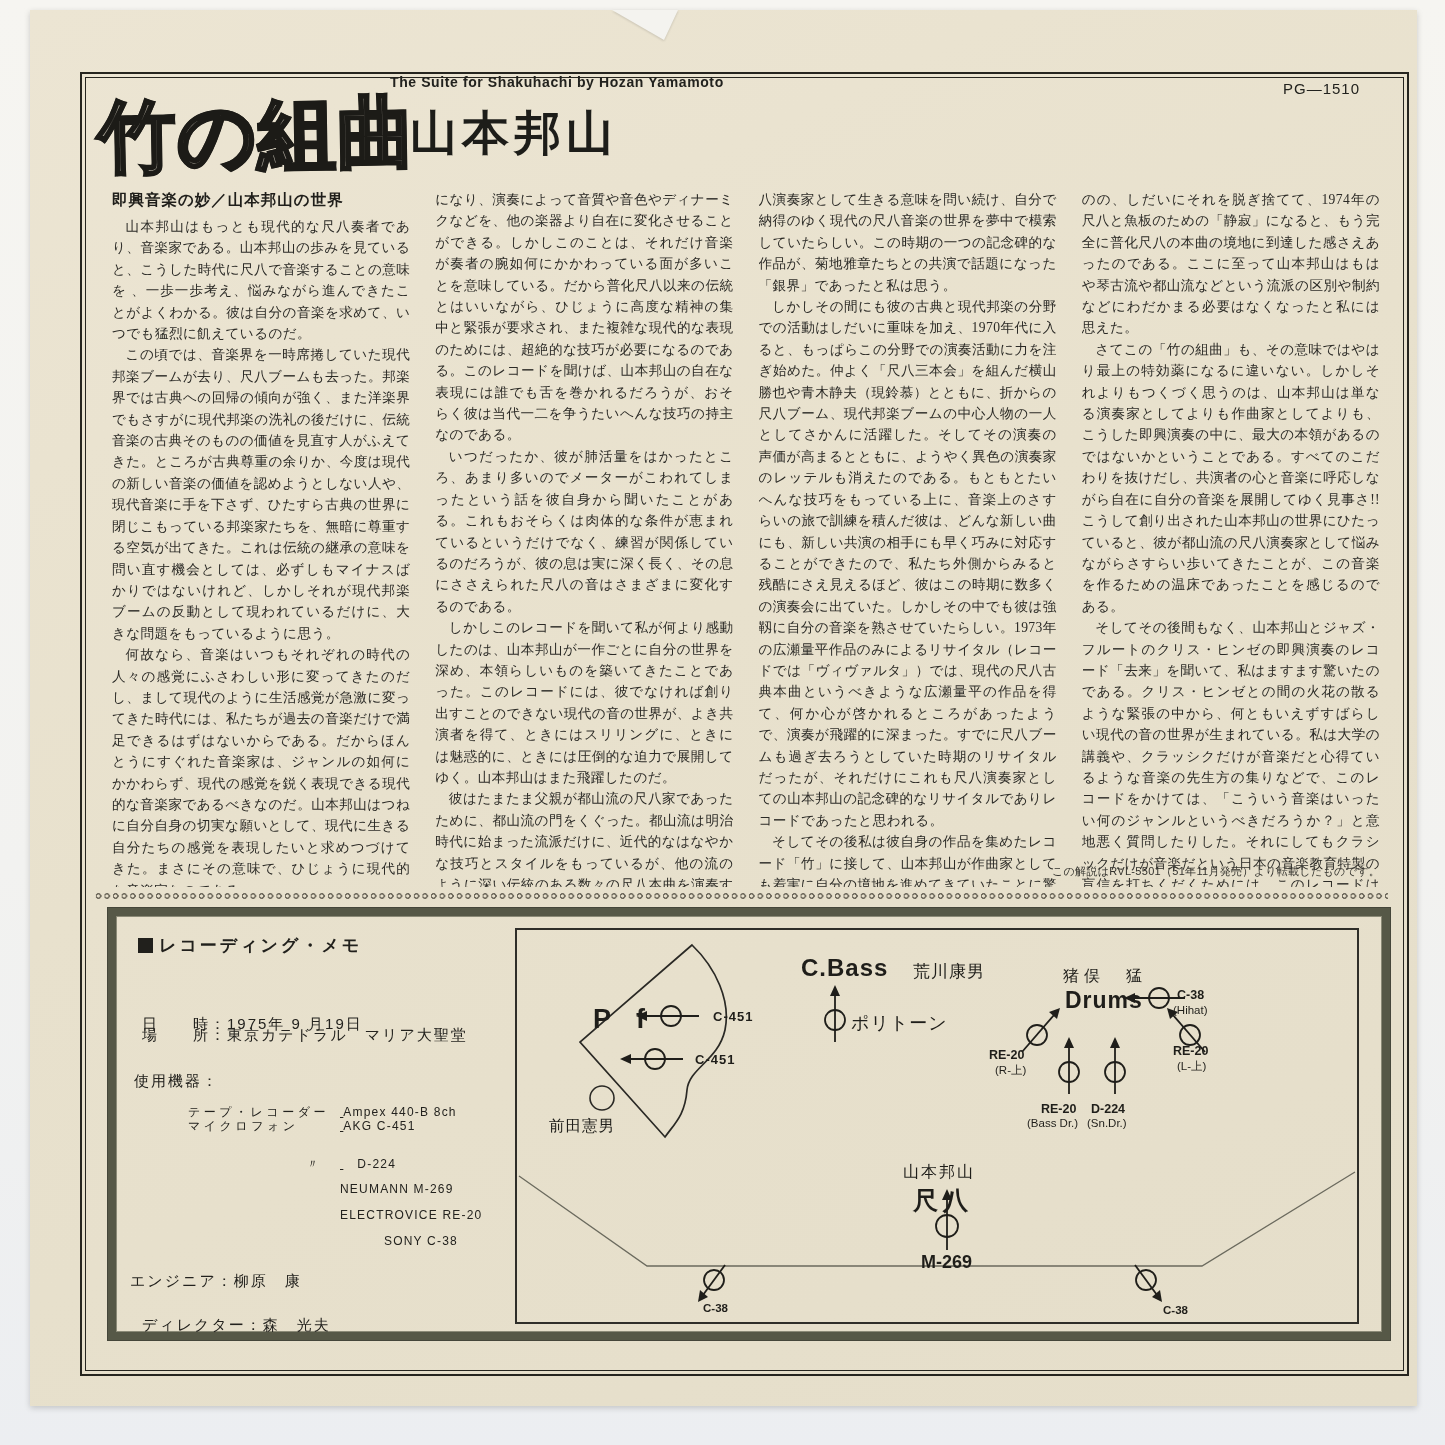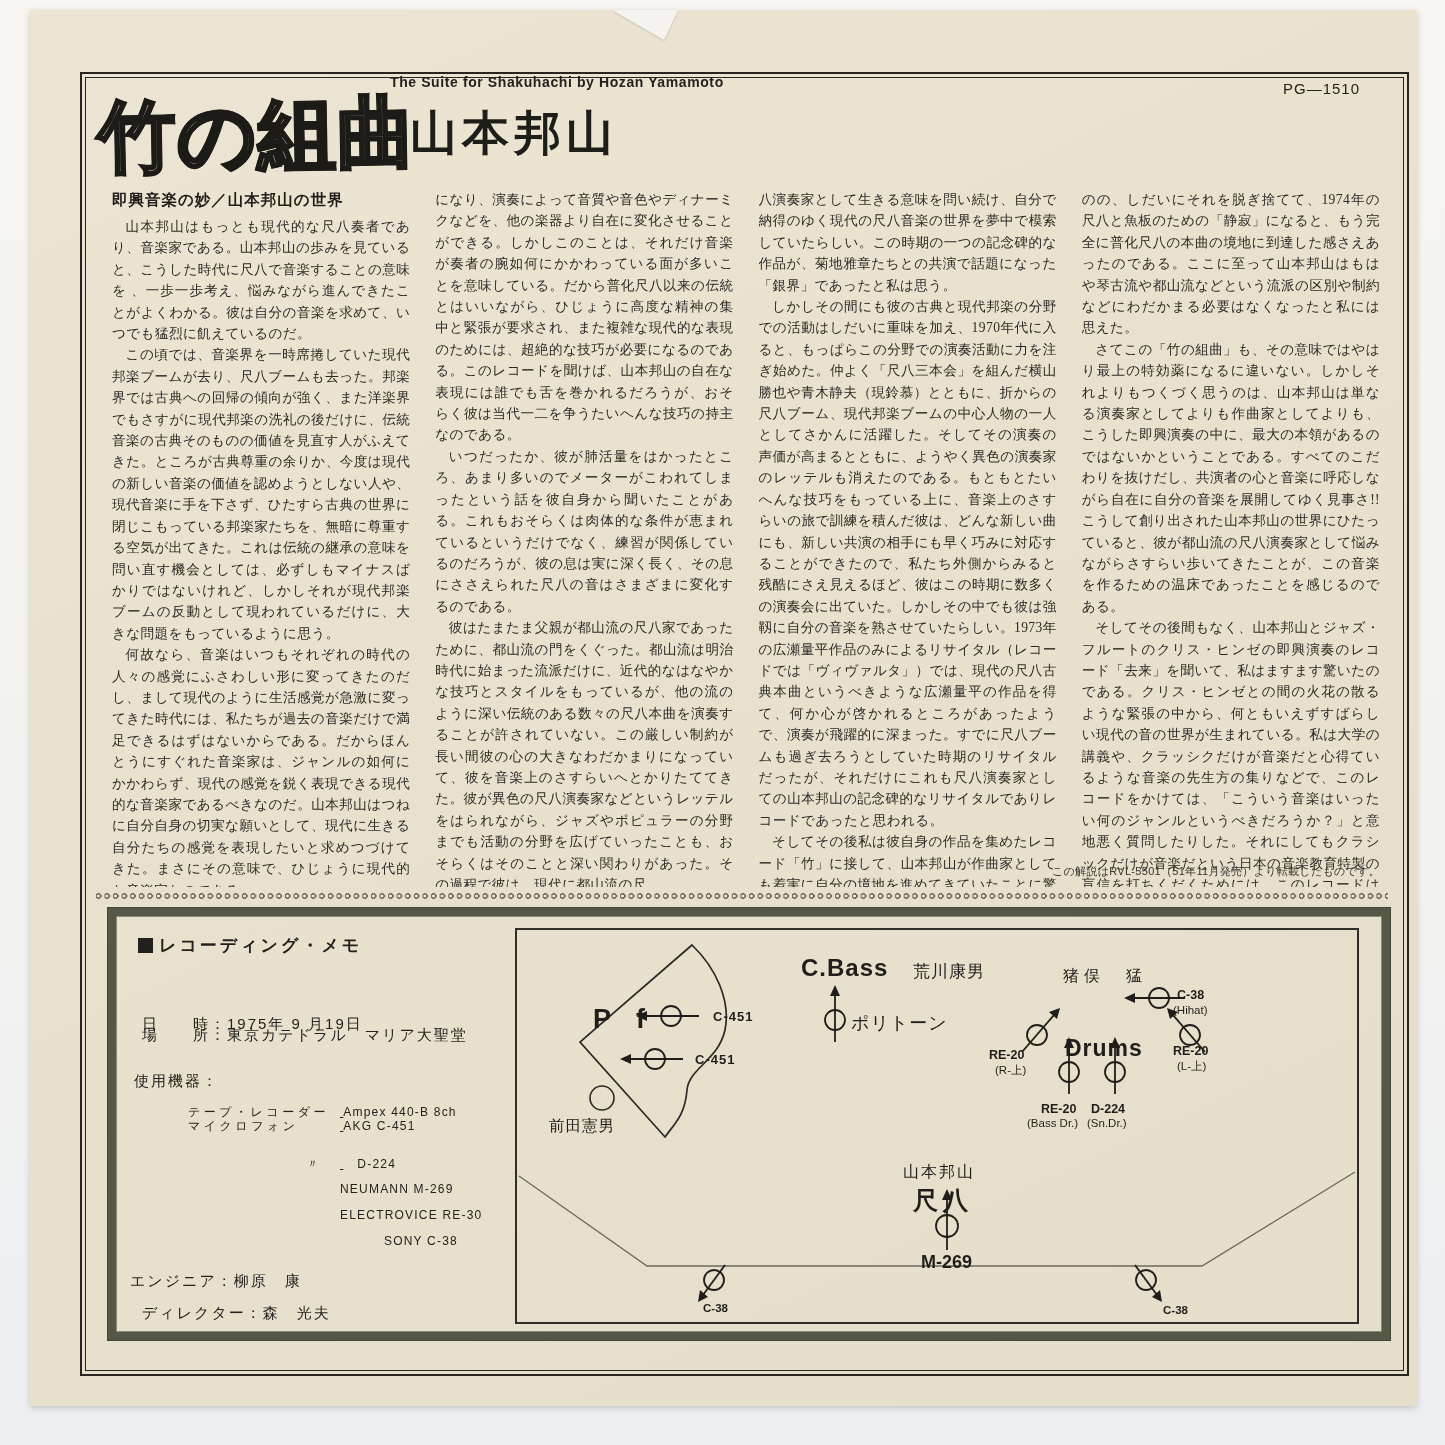--- a/index.html
+++ b/index.html
@@ -43,42 +43,42 @@
     border:8px solid #565847;box-shadow:inset 0 0 0 1px #8b8a77, 0 0 0 1px #45463a;
     background:transparent;}
   .memo-title{position:absolute;left:22px;top:18px;font-size:17px;font-weight:bold;
     letter-spacing:3px;color:#21201c;display:flex;align-items:center;gap:6px;}
   .sq{display:inline-block;width:15px;height:15px;background:#21201c;}
   .memo-line{position:absolute;font-size:15px;letter-spacing:2px;color:#23221e;white-space:nowrap;}
   .l-date{left:26px;top:62px;margin-top:37px;}
   .l-place{left:26px;top:110px;}
   .l-equip{left:18px;top:156px;}
   .l-eng{left:14px;top:356px;}
-  .l-dir{left:26px;top:388px;text-align:center;}
+  .l-dir{left:26px;top:400px;text-align:center;}
   .eq-row{position:absolute;font-size:12px;color:#23221e;white-space:nowrap;text-decoration:underline;}
   .eq-name{display:inline-block;width:152px;letter-spacing:3.5px;}
   .eq-name.ditto{text-align:right;padding-right:18px;box-sizing:border-box;}
   .eq-model{display:inline-block;letter-spacing:1.2px;}
   .r0{left:72px;top:188px;}.r1{left:72px;top:202px;}.r2{left:72px;top:240px;}
   .r3{left:224px;top:266px;}.r4{left:224px;top:292px;}.r5{left:224px;top:318px;margin-left:44px;}
   .eq-indent{padding-left:14px;}
   
   .diagram{position:absolute;left:399px;top:12px;width:840px;height:392px;
     border:2px solid #2f2e29;}
   .diagram svg{position:absolute;left:0;top:0;}
   .dlab{position:absolute;color:#1f1e1a;white-space:nowrap;}
   .d-pf{left:76px;top:74px;font-size:27px;font-weight:bold;letter-spacing:9px;}
   .d-c451a{left:196px;top:79px;font-size:13px;font-weight:bold;letter-spacing:1px;}
   .d-c451b{left:178px;top:122px;font-size:13px;font-weight:bold;letter-spacing:1px;}
   .d-maeda{left:32px;top:186px;font-size:15.5px;letter-spacing:1px;}
   .d-cbass{left:284px;top:24px;font-size:24px;font-weight:bold;letter-spacing:1px;}
   .d-cbassname{left:396px;top:30px;font-size:17px;letter-spacing:1px;}
   .d-poli{left:334px;top:81px;font-size:18px;letter-spacing:1px;}
   .d-drummer{left:546px;top:36px;font-size:16px;letter-spacing:5px;}
-  .d-drums{left:548px;top:57px;font-size:23px;font-weight:bold;letter-spacing:1px;margin-top:48px;}
+  .d-drums{left:548px;top:57px;font-size:23px;font-weight:bold;letter-spacing:1px;}
   .d-c38h{left:660px;top:58px;font-size:12.5px;font-weight:bold;}
   .d-c38hs{left:656px;top:74px;font-size:11.5px;}
   .d-re20r{left:472px;top:118px;font-size:12.5px;font-weight:bold;}
   .d-re20rs{left:478px;top:133px;font-size:11.5px;}
   .d-re20bd{left:524px;top:172px;font-size:12.5px;font-weight:bold;}
   .d-re20bds{left:510px;top:187px;font-size:11.5px;}
   .d-d224{left:574px;top:172px;font-size:12.5px;font-weight:bold;}
   .d-d224s{left:570px;top:187px;font-size:11.5px;}
   .d-re20l{left:656px;top:114px;font-size:12.5px;font-weight:bold;}
   .d-re20ls{left:660px;top:129px;font-size:11.5px;}
@@ -105,20 +105,21 @@
     <div class="col">
       <h3>即興音楽の妙／山本邦山の世界</h3>
       <p>山本邦山はもっとも現代的な尺八奏者であり、音楽家である。山本邦山の歩みを見ていると、こうした時代に尺八で音楽することの意味を 、一歩一歩考え、悩みながら進んできたことがよくわかる。彼は自分の音楽を求めて、いつでも猛烈に飢えているのだ。</p>
       <p>この頃では、音楽界を一時席捲していた現代邦楽ブームが去り、尺八ブームも去った。邦楽界では古典への回帰の傾向が強く、また洋楽界でもさすがに現代邦楽の洗礼の後だけに、伝統音楽の古典そのものの価値を見直す人がふえてきた。ところが古典尊重の余りか、今度は現代の新しい音楽の価値を認めようとしない人や、現代音楽に手を下さず、ひたすら古典の世界に閉じこもっている邦楽家たちを、無暗に尊重する空気が出てきた。これは伝統の継承の意味を問い直す機会としては、必ずしもマイナスばかりではないけれど、しかしそれが現代邦楽ブームの反動として現われているだけに、大きな問題をもっているように思う。</p>
       <p>何故なら、音楽はいつもそれぞれの時代の人々の感覚にふさわしい形に変ってきたのだし、まして現代のように生活感覚が急激に変ってきた時代には、私たちが過去の音楽だけで満足できるはずはないからである。だからほんとうにすぐれた音楽家は、ジャンルの如何にかかわらず、現代の感覚を鋭く表現できる現代的な音楽家であるべきなのだ。山本邦山はつねに自分自身の切実な願いとして、現代に生きる自分たちの感覚を表現したいと求めつづけてきた。まさにその意味で、ひじょうに現代的な音楽家なのである。</p>
 
     </div>
     <div class="col">
       <p class="cont">になり、演奏によって音質や音色やディナーミクなどを、他の楽器より自在に変化させることができる。しかしこのことは、それだけ音楽が奏者の腕如何にかかわっている面が多いことを意味している。だから普化尺八以来の伝統とはいいながら、ひじょうに高度な精神の集中と緊張が要求され、また複雑な現代的な表現のためには、超絶的な技巧が必要になるのである。このレコードを聞けば、山本邦山の自在な表現には誰でも舌を巻かれるだろうが、おそらく彼は当代一二を争うたいへんな技巧の持主なのである。</p>
       <p>いつだったか、彼が肺活量をはかったところ、あまり多いのでメーターがこわれてしまったという話を彼自身から聞いたことがある。これもおそらくは肉体的な条件が恵まれているというだけでなく、練習が関係しているのだろうが、彼の息は実に深く長く、その息にささえられた尺八の音はさまざまに変化するのである。</p>
+      <p>しかしこのレコードを聞いて私が何より感動したのは、山本邦山が一作ごとに自分の世界を深め、本領らしいものを築いてきたことであった。このレコードには、彼でなければ創り出すことのできない現代の音の世界が、よき共演者を得て、ときにはスリリングに、ときには魅惑的に、ときには圧倒的な迫力で展開してゆく。山本邦山はまた飛躍したのだ。</p>
       <p>彼はたまたま父親が都山流の尺八家であったために、都山流の門をくぐった。都山流は明治時代に始まった流派だけに、近代的なはなやかな技巧とスタイルをもっているが、他の流のように深い伝統のある数々の尺八本曲を演奏することが許されていない。この厳しい制約が長い間彼の心の大きなわだかまりになっていて、彼を音楽上のさすらいへとかりたててきた。彼が異色の尺八演奏家などというレッテルをはられながら、ジャズやポピュラーの分野までも活動の分野を広げていったことも、おそらくはそのことと深い関わりがあった。その過程で彼は、現代に都山流の尺</p>
     </div>
     <div class="col">
       <p class="cont">八演奏家として生きる意味を問い続け、自分で納得のゆく現代の尺八音楽の世界を夢中で模索していたらしい。この時期の一つの記念碑的な作品が、菊地雅章たちとの共演で話題になった「銀界」であったと私は思う。</p>
       <p>しかしその間にも彼の古典と現代邦楽の分野での活動はしだいに重味を加え、1970年代に入ると、もっぱらこの分野での演奏活動に力を注ぎ始めた。仲よく「尺八三本会」を組んだ横山勝也や青木静夫（現鈴慕）とともに、折からの尺八ブーム、現代邦楽ブームの中心人物の一人としてさかんに活躍した。そしてその演奏の声価が高まるとともに、ようやく異色の演奏家のレッテルも消えたのである。もともとたいへんな技巧をもっている上に、音楽上のさすらいの旅で訓練を積んだ彼は、どんな新しい曲にも、新しい共演の相手にも早く巧みに対応することができたので、私たち外側からみると残酷にさえ見えるほど、彼はこの時期に数多くの演奏会に出ていた。しかしその中でも彼は強靱に自分の音楽を熟させていたらしい。1973年の広瀬量平作品のみによるリサイタル（レコードでは「ヴィヴァルタ」）では、現代の尺八古典本曲というべきような広瀬量平の作品を得て、何か心が啓かれるところがあったようで、演奏が飛躍的に深まった。すでに尺八ブームも過ぎ去ろうとしていた時期のリサイタルだったが、それだけにこれも尺八演奏家としての山本邦山の記念碑的なリサイタルでありレコードであったと思われる。</p>
       <p>そしてその後私は彼自身の作品を集めたレコード「竹」に接して、山本邦山が作曲家としても着実に自分の境地を進めてきていたことに驚いた。演奏家の作品というと、往々にして遊びが多く、やたらに感傷的であったり、演奏家としての欲求不満をぶちまけたような技巧本位の曲が多かったりするのが普通だが、彼はここでも演奏家としての彼と同じ姿勢で模索を続けていた。1960年代の、とくに前半の作品では、洋楽の影響が多分に見られるも</p>
     </div>
     <div class="col">
       <p class="cont">のの、しだいにそれを脱ぎ捨てて、1974年の尺八と魚板のための「静寂」になると、もう完全に普化尺八の本曲の境地に到達した感さえあったのである。ここに至って山本邦山はもはや琴古流や都山流などという流派の区別や制約などにわだかまる必要はなくなったと私には思えた。</p>
       <p>さてこの「竹の組曲」も、その意味ではやはり最上の特効薬になるに違いない。しかしそれよりもつくづく思うのは、山本邦山は単なる演奏家としてよりも作曲家としてよりも、こうした即興演奏の中に、最大の本領があるのではないかということである。すべてのこだわりを抜けだし、共演者の心と音楽に呼応しながら自在に自分の音楽を展開してゆく見事さ!!こうして創り出された山本邦山の世界にひたっていると、彼が都山流の尺八演奏家として悩みながらさすらい歩いてきたことが、この音楽を作るための温床であったことを感じるのである。</p>
@@ -148,21 +149,21 @@
       <span class="eq-model">AKG  C-451</span>
     </div>
     <div class="eq-row r2">
       <span class="eq-name ditto">〃</span>
       <span class="eq-model eq-indent">D-224</span>
     </div>
     <div class="eq-row r3">
       <span class="eq-model">NEUMANN  M-269</span>
     </div>
     <div class="eq-row r4">
-      <span class="eq-model">ELECTROVICE  RE-30</span>
+      <span class="eq-model">ELECTROVICE  RE-20</span>
     </div>
     <div class="eq-row r5">
       <span class="eq-model">SONY  C-38</span>
     </div>
 
     <div class="memo-line l-eng">エンジニア：柳原　康</div>
     <div class="memo-line l-dir">ディレクター：森　光夫</div>
 
     <div class="diagram">
       <svg width="840" height="392" viewBox="0 0 840 392">

